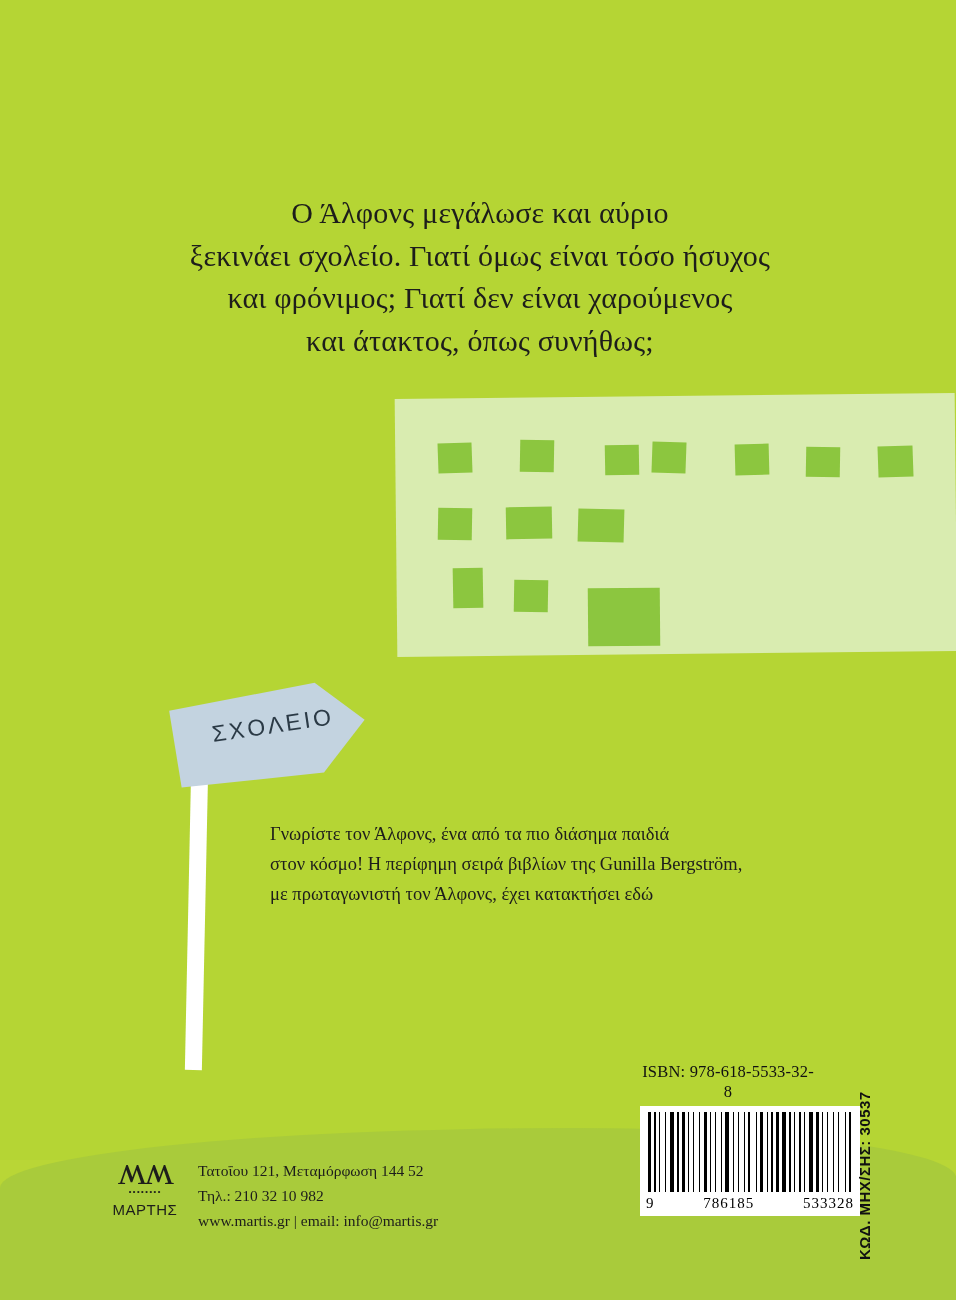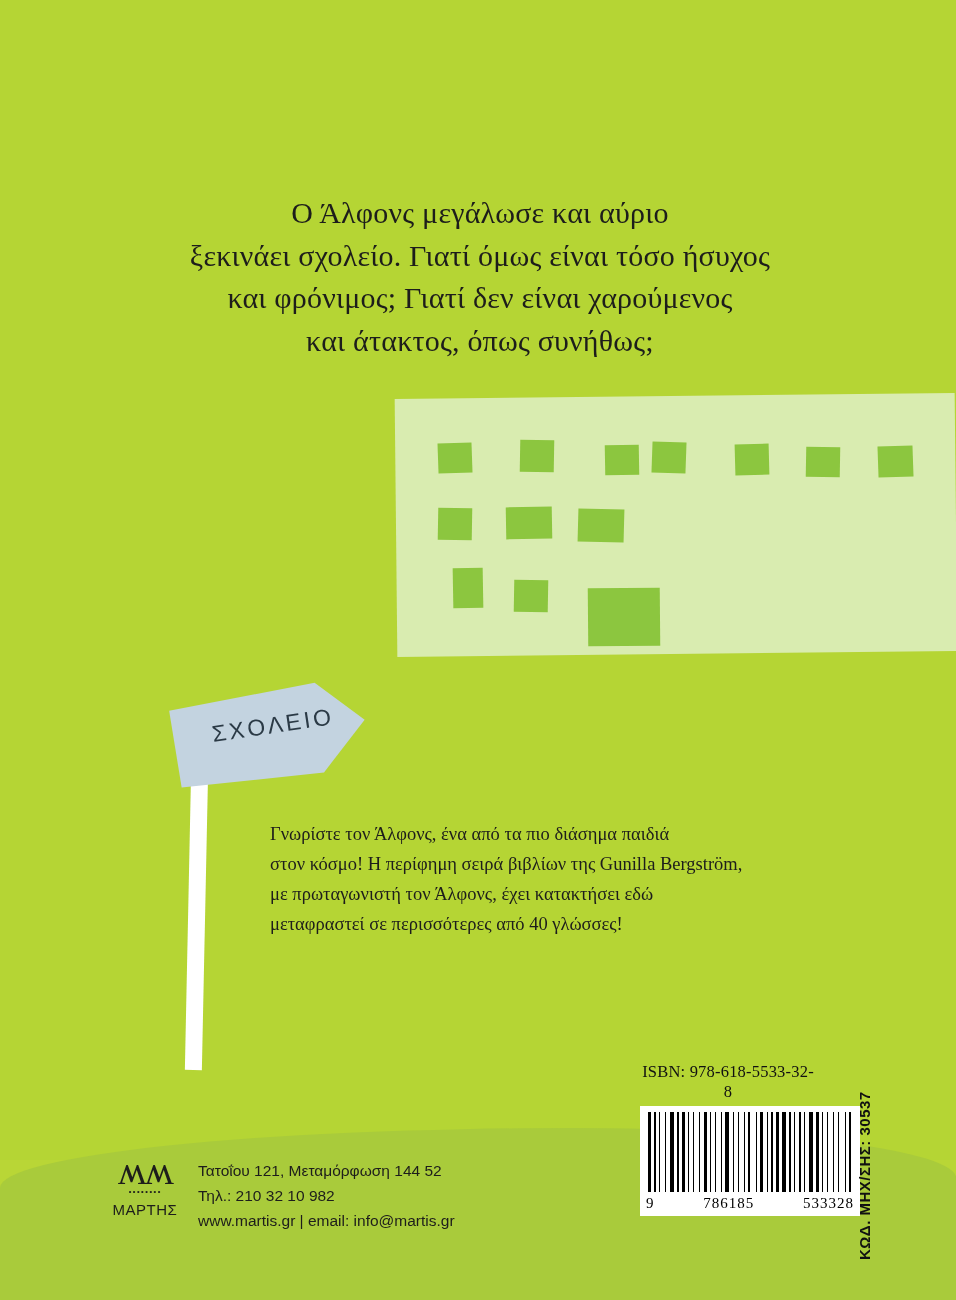--- a/index.html
+++ b/index.html
@@ -219,21 +219,21 @@
   }
   .pub-logo .name {
     font-family: "Liberation Sans", sans-serif;
     font-size: 15px;
     letter-spacing: 0.5px;
     margin-top: 4px;
   }
   .pub-lines {
     margin-left: 16px;
     margin-top: 6px;
-    font-family: Liberation Sans, sans-serif;
+    font-family: Liberation Serif, serif;
     font-size: 15.5px;
     color: #1d1d1b;
     line-height: 1.62;
   }
   .pub-lines .l { display: block; white-space: nowrap; }
 </style>
 </head>
 <body>
 
 <div class="bg-top"></div>
@@ -269,21 +269,20 @@
   <svg width="196" height="96" viewBox="0 0 196 96" xmlns="http://www.w3.org/2000/svg">
     <polygon points="2,8 150,2 194,46 146,92 3,86" fill="#c3d3e0"></polygon>
   </svg>
 </div>
 <div class="sign-label">ΣΧΟΛΕΙΟ</div>
 
 <div class="blurb">
   <span class="l">Γνωρίστε τον Άλφονς, ένα από τα πιο διάσημα παιδιά</span>
   <span class="l">στον κόσμο! Η περίφημη σειρά βιβλίων της Gunilla Bergström,</span>
   <span class="l">με πρωταγωνιστή τον Άλφονς, έχει κατακτήσει εδώ</span>
-  <span class="l">μεταφραστεί σε περισσότερες από 40 γλώσσες!</span>
 </div>
 
 <div class="isbn-block">
   <div class="isbn-text">ISBN: 978-618-5533-32-8</div>
   <div class="barcode-box">
     <div class="bars" id="bars">
         <i style="width: 3px;"></i>
         <i style="width: 1px; background: transparent;"></i>
         <i style="width: 2px;"></i>
         <i style="width: 1px; background: transparent;"></i>

